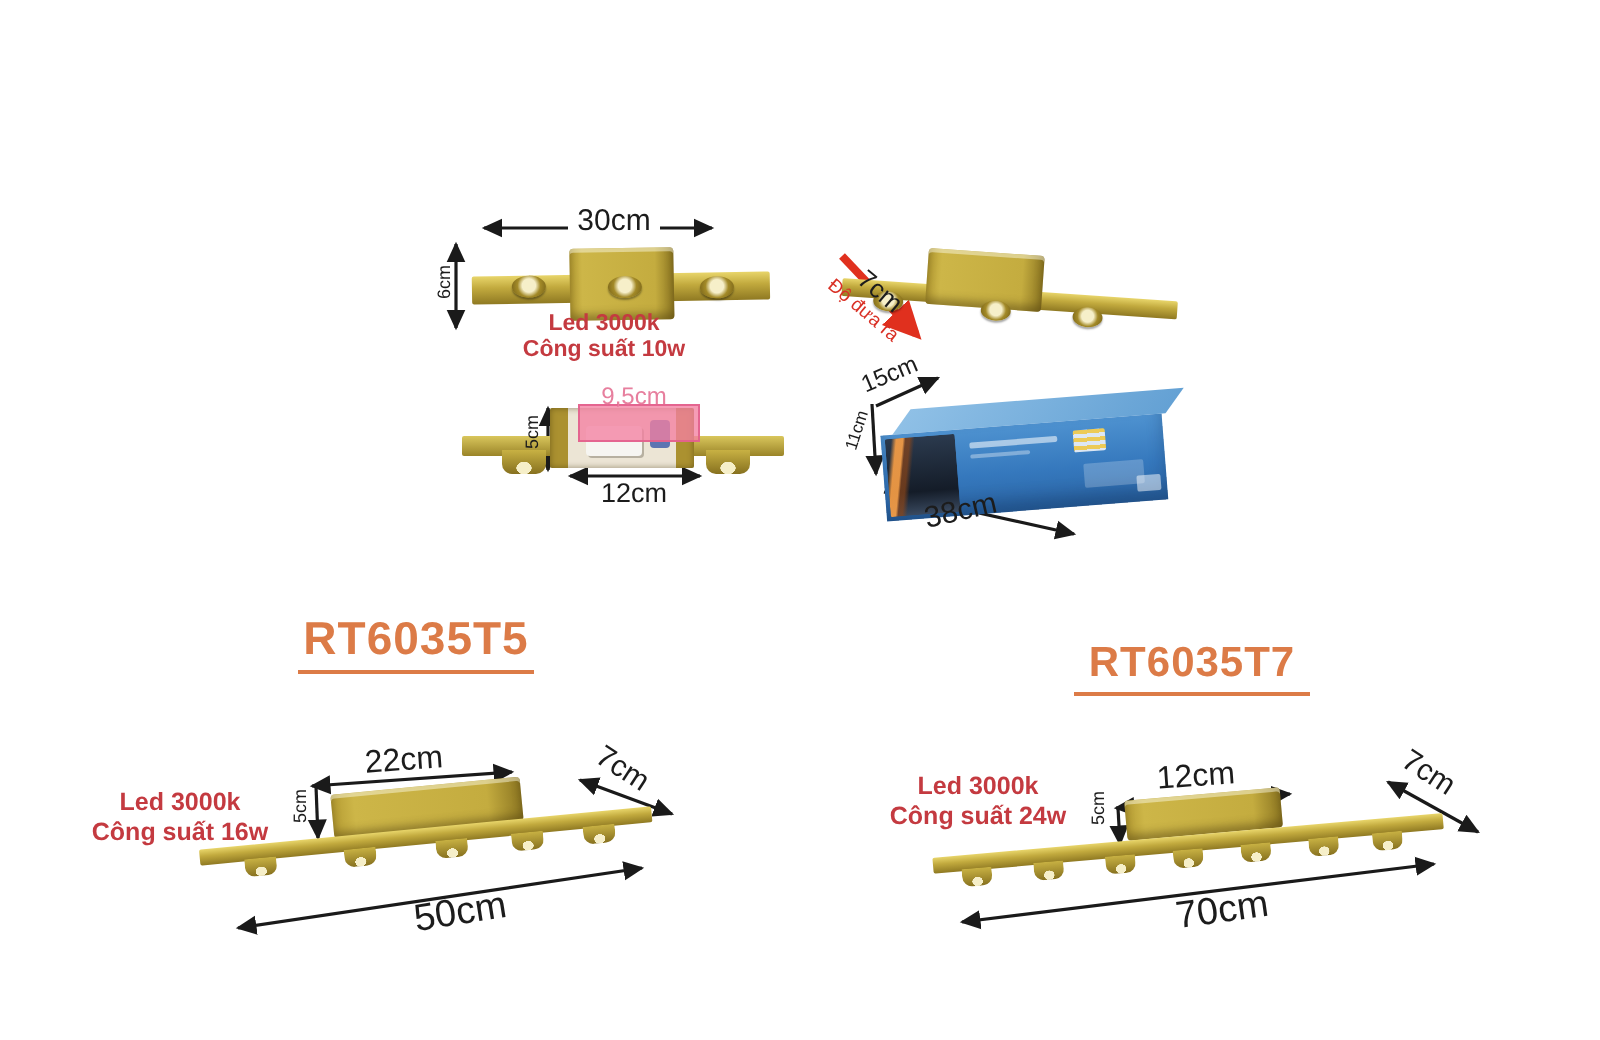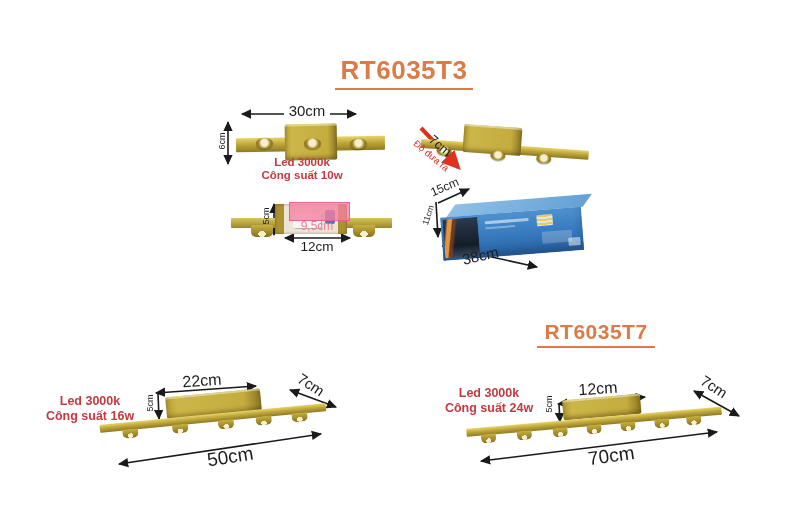--- a/index.html
+++ b/index.html
@@ -16,21 +16,21 @@
   #t3-spec{left:240px;top:156px;width:124px;font-size:11.5px;line-height:13px;}
   #t5-spec{left:38px;top:394px;width:104px;font-size:12.5px;line-height:15px;}
   #t7-spec{left:436px;top:386px;width:106px;font-size:12.5px;line-height:15px;}
   
   .dim{position:absolute;color:#1c1c1c;white-space:nowrap;}
   .ctr{text-align:center;}
   #d-30cm{left:284px;top:102px;width:46px;font-size:15px;background:#fff;}
   #d-6cm{left:206px;top:136px;width:32px;font-size:9px;transform:rotate(-90deg);}
   #d-7cm-t3{left:428px;top:138px;font-size:13px;transform:rotate(40deg);}
   #d-dodura{left:410px;top:150px;font-size:9.5px;transform:rotate(40deg);color:#D93025;}
-  #d-95cm{left:295px;top:191px;width:44px;font-size:12px;color:#E77F9E;margin-top:28px;}
+  #d-95cm{left:295px;top:191px;width:44px;font-size:12px;color:#E77F9E;}
   #d-5cm-t3{left:251px;top:211px;width:30px;font-size:9px;transform:rotate(-90deg);}
   #d-12cm-t3{left:294px;top:239px;width:46px;font-size:13.5px;}
   #d-15cm{left:430px;top:180px;font-size:12px;transform:rotate(-23deg);}
   #d-11cm{left:418px;top:210px;font-size:8.5px;transform:rotate(-72deg);}
   #d-38cm{left:462px;top:247px;font-size:15px;transform:rotate(-13deg);}
   #d-22cm{left:178px;top:372px;width:48px;font-size:16px;transform:rotate(-4deg);}
   #d-5cm-t5{left:135px;top:398px;width:30px;font-size:9px;transform:rotate(-90deg);}
   #d-7cm-t5{left:297px;top:376px;font-size:15px;transform:rotate(33deg);}
   #d-50cm{left:207px;top:446px;font-size:19px;transform:rotate(-9deg);}
   #d-12cm-t7{left:574px;top:380px;width:48px;font-size:16px;transform:rotate(-4deg);}
@@ -102,21 +102,20 @@
       <line x1="290" y1="390" x2="336" y2="407" marker-start="url(#ab)" marker-end="url(#ab)"></line>
       <line x1="119" y1="464" x2="321" y2="434" marker-start="url(#ab)" marker-end="url(#ab)"></line>
       <line x1="558" y1="404" x2="645" y2="397" marker-start="url(#ab)" marker-end="url(#ab)"></line>
       <line x1="559" y1="404" x2="560" y2="422" marker-end="url(#ab)"></line>
       <line x1="694" y1="391" x2="739" y2="416" marker-start="url(#ab)" marker-end="url(#ab)"></line>
       <line x1="481" y1="461" x2="717" y2="432" marker-start="url(#ab)" marker-end="url(#ab)"></line>
     </g>
     <line x1="421" y1="128" x2="458" y2="167" stroke="#E0301E" stroke-width="4" marker-end="url(#ar)"></line>
   </svg>
 
-  <div id="t3-title" class="ptitle">RT6035T3</div>
 
   <div class="grp" style="left:236px;top:120px;width:150px;height:52px;transform:rotate(-1deg);">
     <div class="gold-bar" style="left:0;top:17px;width:149px;height:14px;"></div>
     <div class="gold-box" style="left:49px;top:4px;width:52px;height:36px;"></div>
     <div class="led" style="left:20px;top:17px;width:17px;height:11px;"></div>
     <div class="led" style="left:68px;top:18px;width:17px;height:11px;"></div>
     <div class="led" style="left:114px;top:19px;width:17px;height:11px;"></div>
   </div>
 
   <div class="grp" style="left:421px;top:119px;width:170px;height:50px;transform:rotate(4deg);transform-origin:0 50%;">
@@ -159,20 +158,21 @@
   <div id="d-6cm" class="dim ctr">6cm</div>
   <div id="d-7cm-t3" class="dim">7cm</div>
   <div id="d-dodura" class="dim">Độ đưa ra</div>
   <div id="d-95cm" class="dim ctr">9,5cm</div>
   <div id="d-5cm-t3" class="dim ctr">5cm</div>
   <div id="d-12cm-t3" class="dim ctr">12cm</div>
   <div id="d-15cm" class="dim">15cm</div>
   <div id="d-11cm" class="dim">11cm</div>
   <div id="d-38cm" class="dim">38cm</div>
 
+  <div id="t5-title" class="ptitle">RT6035T5</div>
 
   <div class="grp" style="left:97px;top:399px;width:228px;height:50px;transform:rotate(-5.5deg);transform-origin:0 0;">
     <div class="gold-box" style="left:68px;top:5px;width:95px;height:22px;"></div>
     <div class="gold-bar" style="left:0;top:26px;width:227px;height:8px;"></div>
     <div class="bump" style="left:22px;top:33px;width:16px;height:9px;"></div>
     <div class="bump" style="left:72px;top:33px;width:16px;height:9px;"></div>
     <div class="bump" style="left:118px;top:33px;width:16px;height:9px;"></div>
     <div class="bump" style="left:156px;top:33px;width:16px;height:9px;"></div>
     <div class="bump" style="left:192px;top:33px;width:16px;height:9px;"></div>
   </div>

